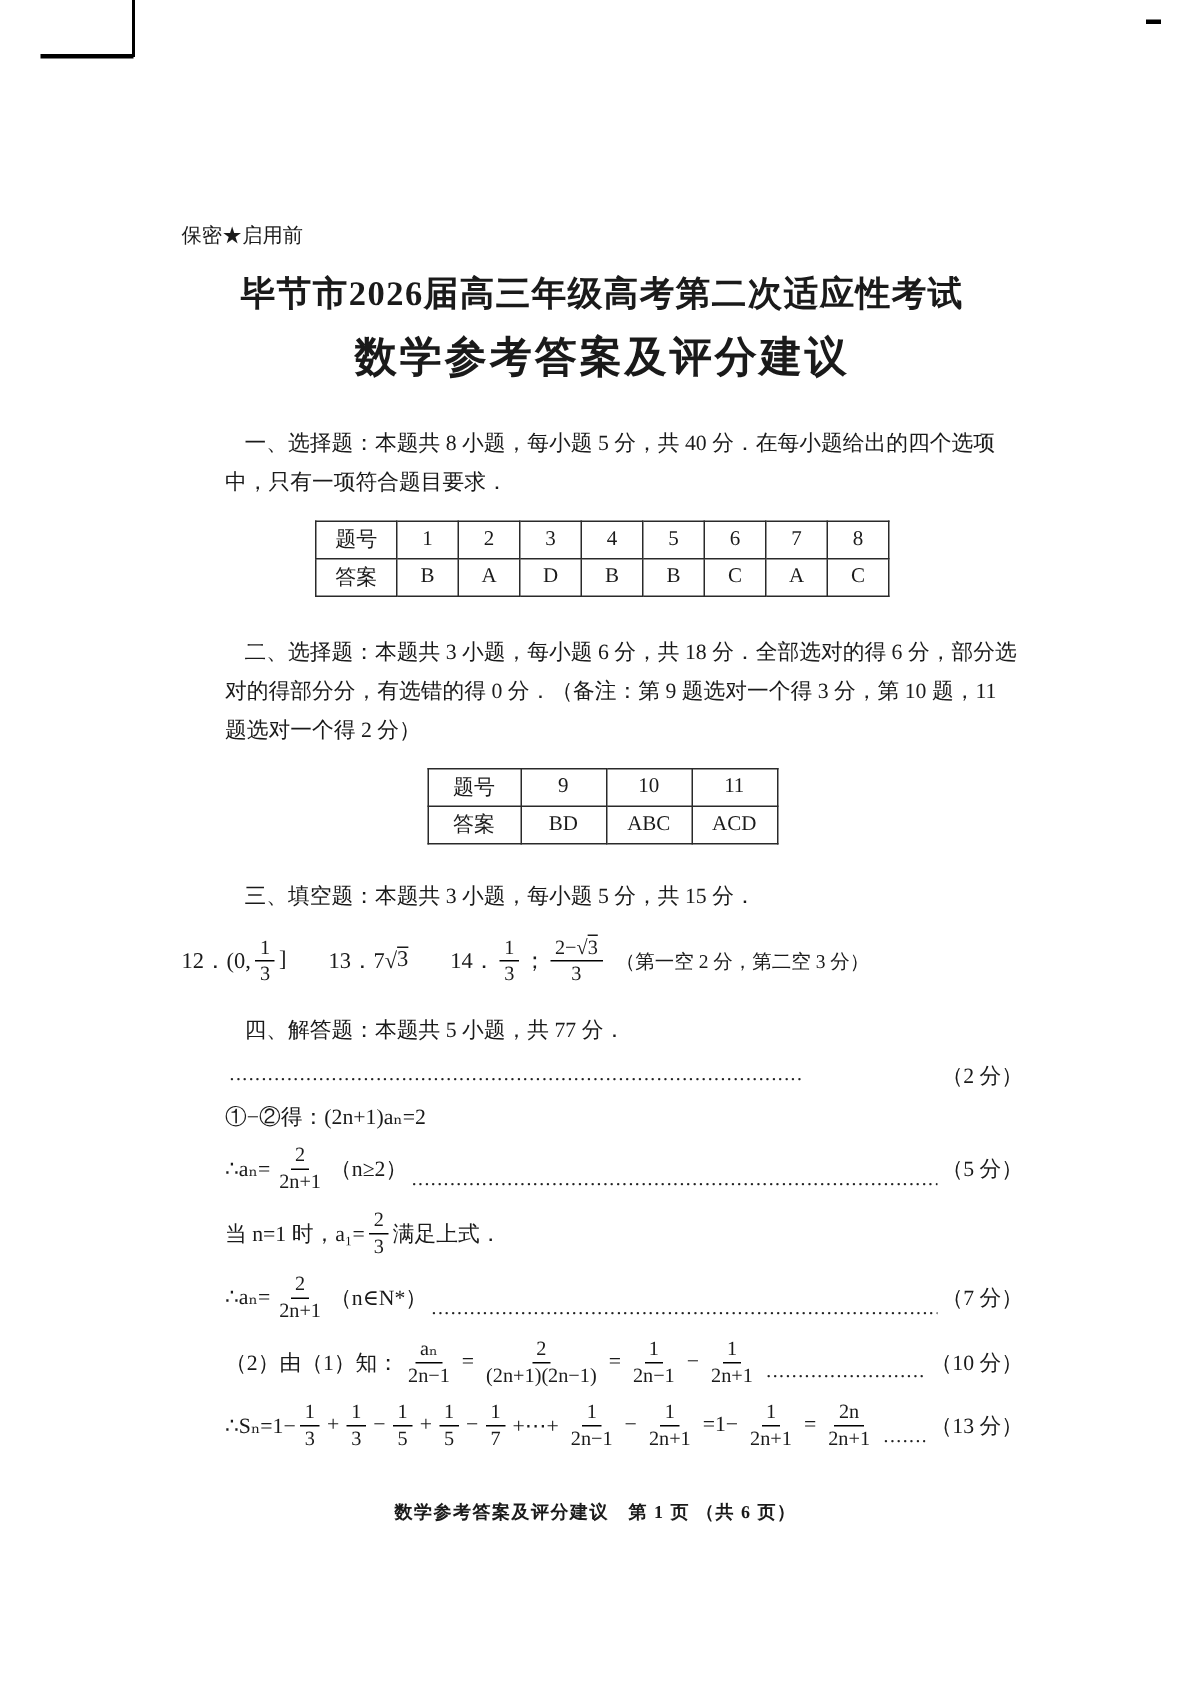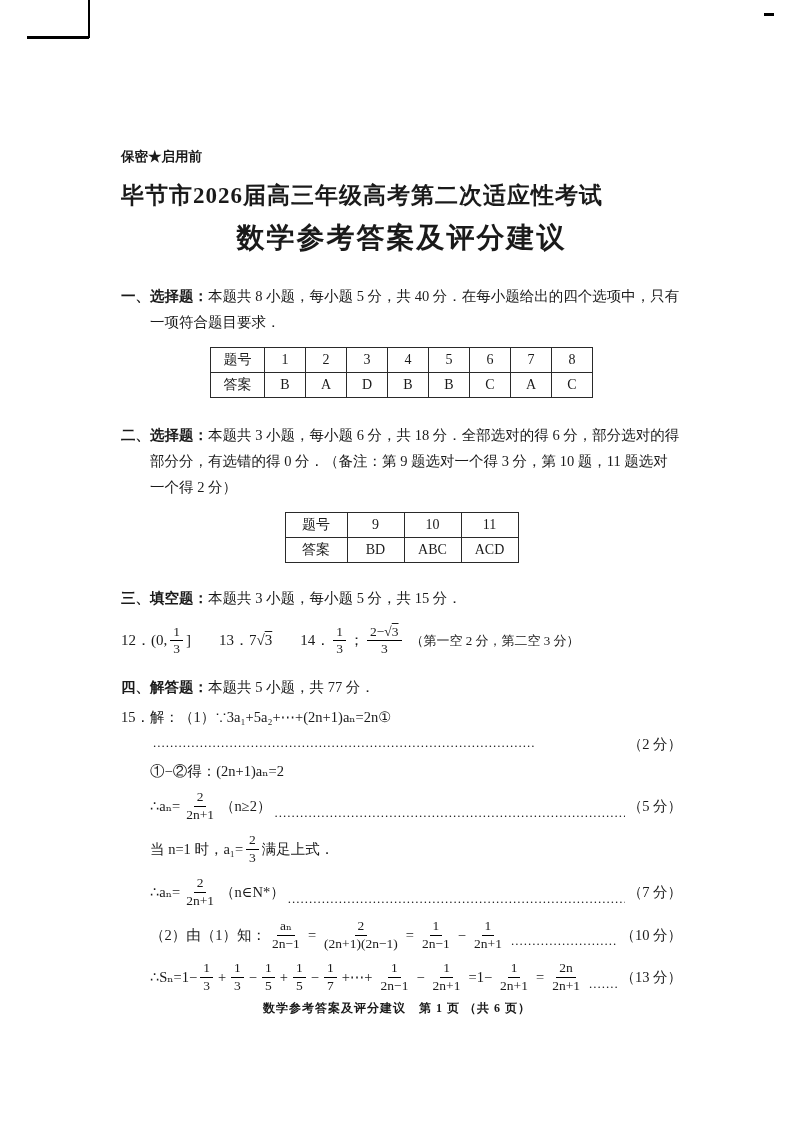--- a/index.html
+++ b/index.html
@@ -13,26 +13,26 @@
     color: #1a1a1a;
     font-family: "Liberation Serif", "DejaVu Serif", serif;
     padding: 148px 112px 0 121px;
     overflow: hidden;
   }
   
   .art-h { position:absolute; left:27px; top:36px; width:62px; height:3px; background:#000; }
   .art-v { position:absolute; left:88px; top:0;  width:2px;  height:38px; background:#000; }
   .art-tr{ position:absolute; right:20px; top:13px; width:10px; height:3px; background:#000; }
 
-  .confidential { font-size:13.5px; font-weight:700; }
-  .title    { font-size:23px; font-weight:700; margin:14px 0 0; letter-spacing:1px;font-family:Liberation Serif, serif; }
+  .confidential { font-size:13.5px; font-weight:400; }
+  .title    { font-size:23px; font-weight:700; text-align:center; margin:14px 0 0; letter-spacing:1px;font-family:Liberation Serif, serif; }
   .subtitle { font-size:28px; font-weight:700; text-align:center; margin:8px 0 0; letter-spacing:2px; }
 
   .sec-head { font-size:14.5px; line-height:1.8; margin:0; padding-left:2em; text-indent:-2em; }
-  .sec-label { font-weight:700; }
+  .sec-label { font-weight:400;margin-left:42px; }
   .m-s1 { margin-top:26px; }
   .m-s2 { margin-top:24px; }
   .m-s3 { margin-top:22px; }
   .m-s4 { margin-top:16px; }
 
   table.ans-table { border-collapse:collapse; margin:12px auto 0; font-size:14px; text-align:center; }
   table.ans-table td { border:1px solid #2a2a2a; height:25px; padding:0 10px; }
   .t1 td { width:41px; }  .t1 td.lab { width:54px; }
   .t2 td { width:57px; }  .t2 td.lab { width:62px; }
 
@@ -146,23 +146,20 @@
         <span class="fden">3</span>
       </span>
       <span class="note">（第一空 2 分，第二空 3 分）</span>
     </span>
   </div>
 
   <p class="sec-head m-s4"><span class="sec-label">四、解答题：</span><span>本题共 5 小题，共 77 分．</span></p>
 
   <div class="sol">
 
-    <div class="sol-line first">
-      <span class="eqpart">15．解：（1）∵3a₁+5a₂+⋯+(2n+1)aₙ=2n①</span>
-    </div>
 
     <div class="sol-line">
       <span class="leader">..........................................................................................</span>
       <span class="score">（2 分）</span>
     </div>
 
     <div class="sol-line">
       <span class="eqpart">①−②得：(2n+1)aₙ=2</span>
     </div>
 

